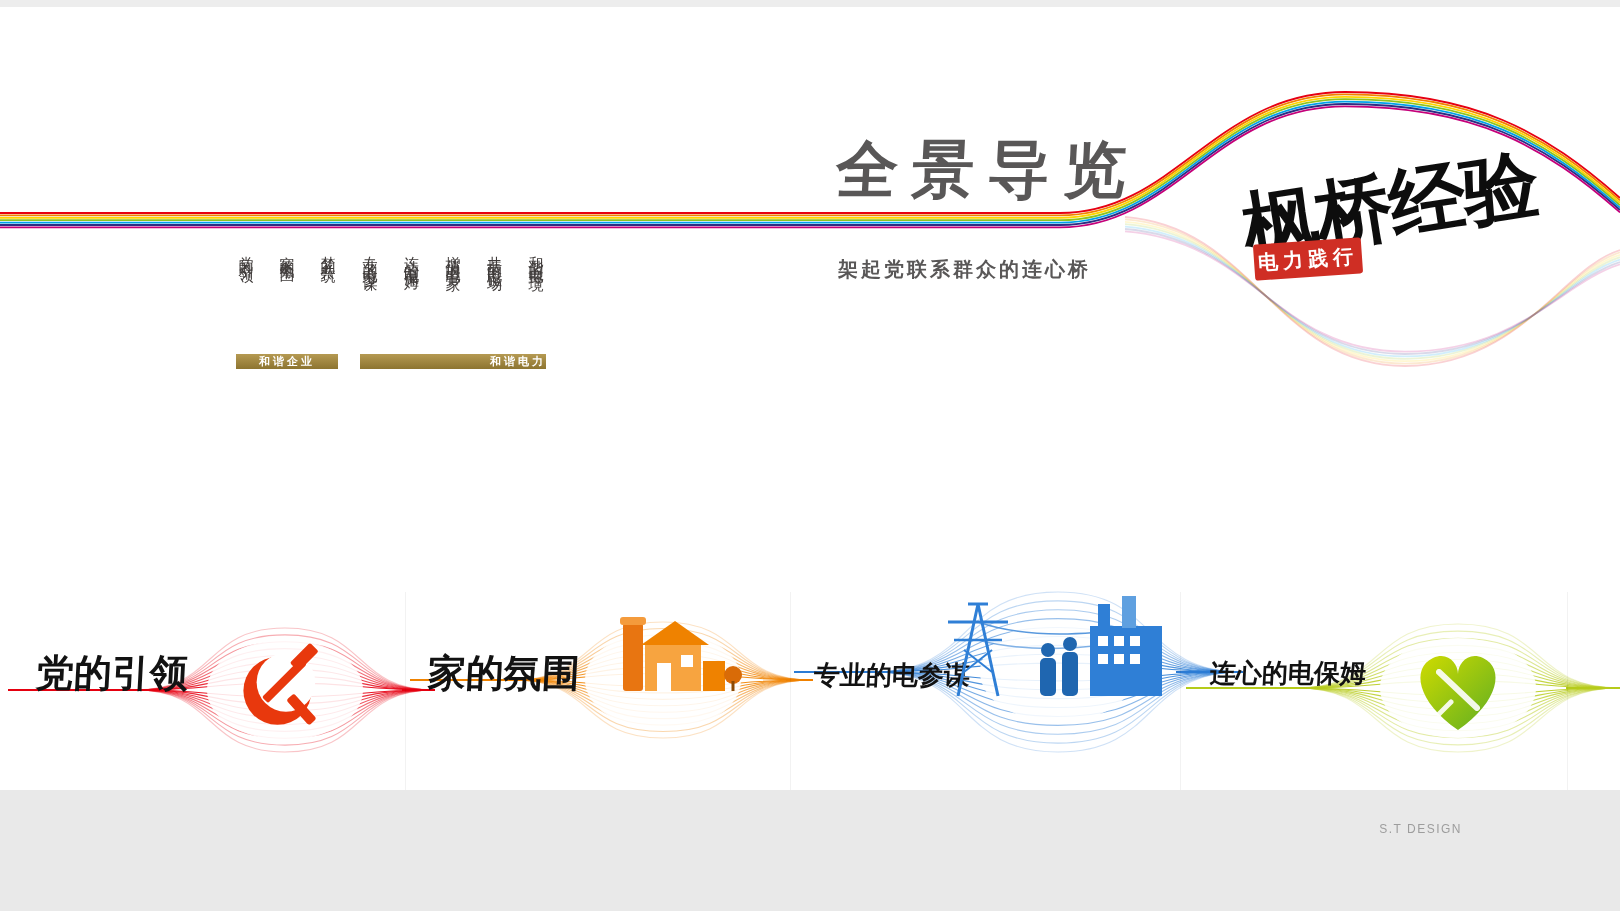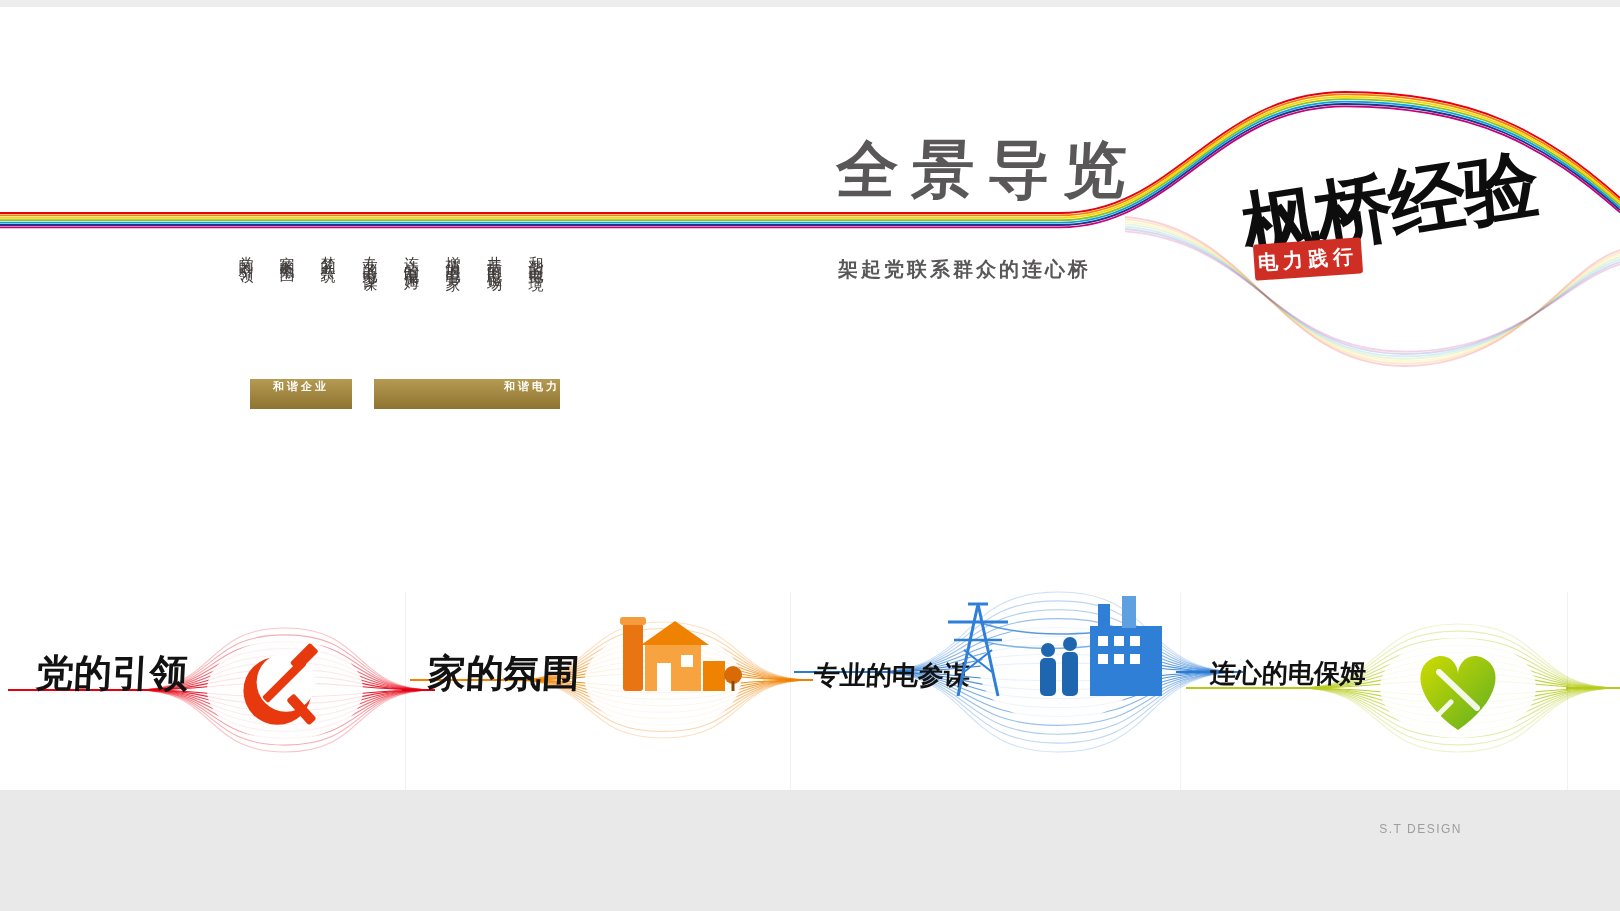--- a/index.html
+++ b/index.html
@@ -30,22 +30,22 @@
   }
   
   .index-group{position:absolute;top:244px;display:flex;justify-content:space-between;}
   .index-group.g1{left:236px;width:102px;}
   .index-group.g2{left:360px;width:186px;}
   .vcol{
     writing-mode:vertical-rl;text-orientation:upright;font-size:15px;color:#3e3a39;
     letter-spacing:4px;line-height:20px;font-weight:500;
   }
   .gold-bar{
-    position:absolute;top:379px;height:30px;background:linear-gradient(180deg,#b59a52,#8d7430);
-    color:#fff;font-size:11px;font-weight:700;text-align:center;line-height:15px;letter-spacing:3px;margin-left:14px;
+    position:absolute;top:354px;height:15px;background:linear-gradient(180deg,#b59a52,#8d7430);
+    color:#fff;font-size:11px;font-weight:700;text-align:center;line-height:15px;letter-spacing:3px;
   }
   .gold-bar.b1{left:236px;width:102px;}
   .gold-bar.b2{left:360px;width:186px;text-align:right;}
   
   .waves{position:absolute;left:0;top:590px;}
   .panel-title{
     position:absolute;font-weight:900;color:#121212;transform:skewX(-3deg);white-space:nowrap;
   }
   .pt1{left:36px;top:648px;font-size:38px;}
   .pt2{left:428px;top:648px;font-size:38px;}

